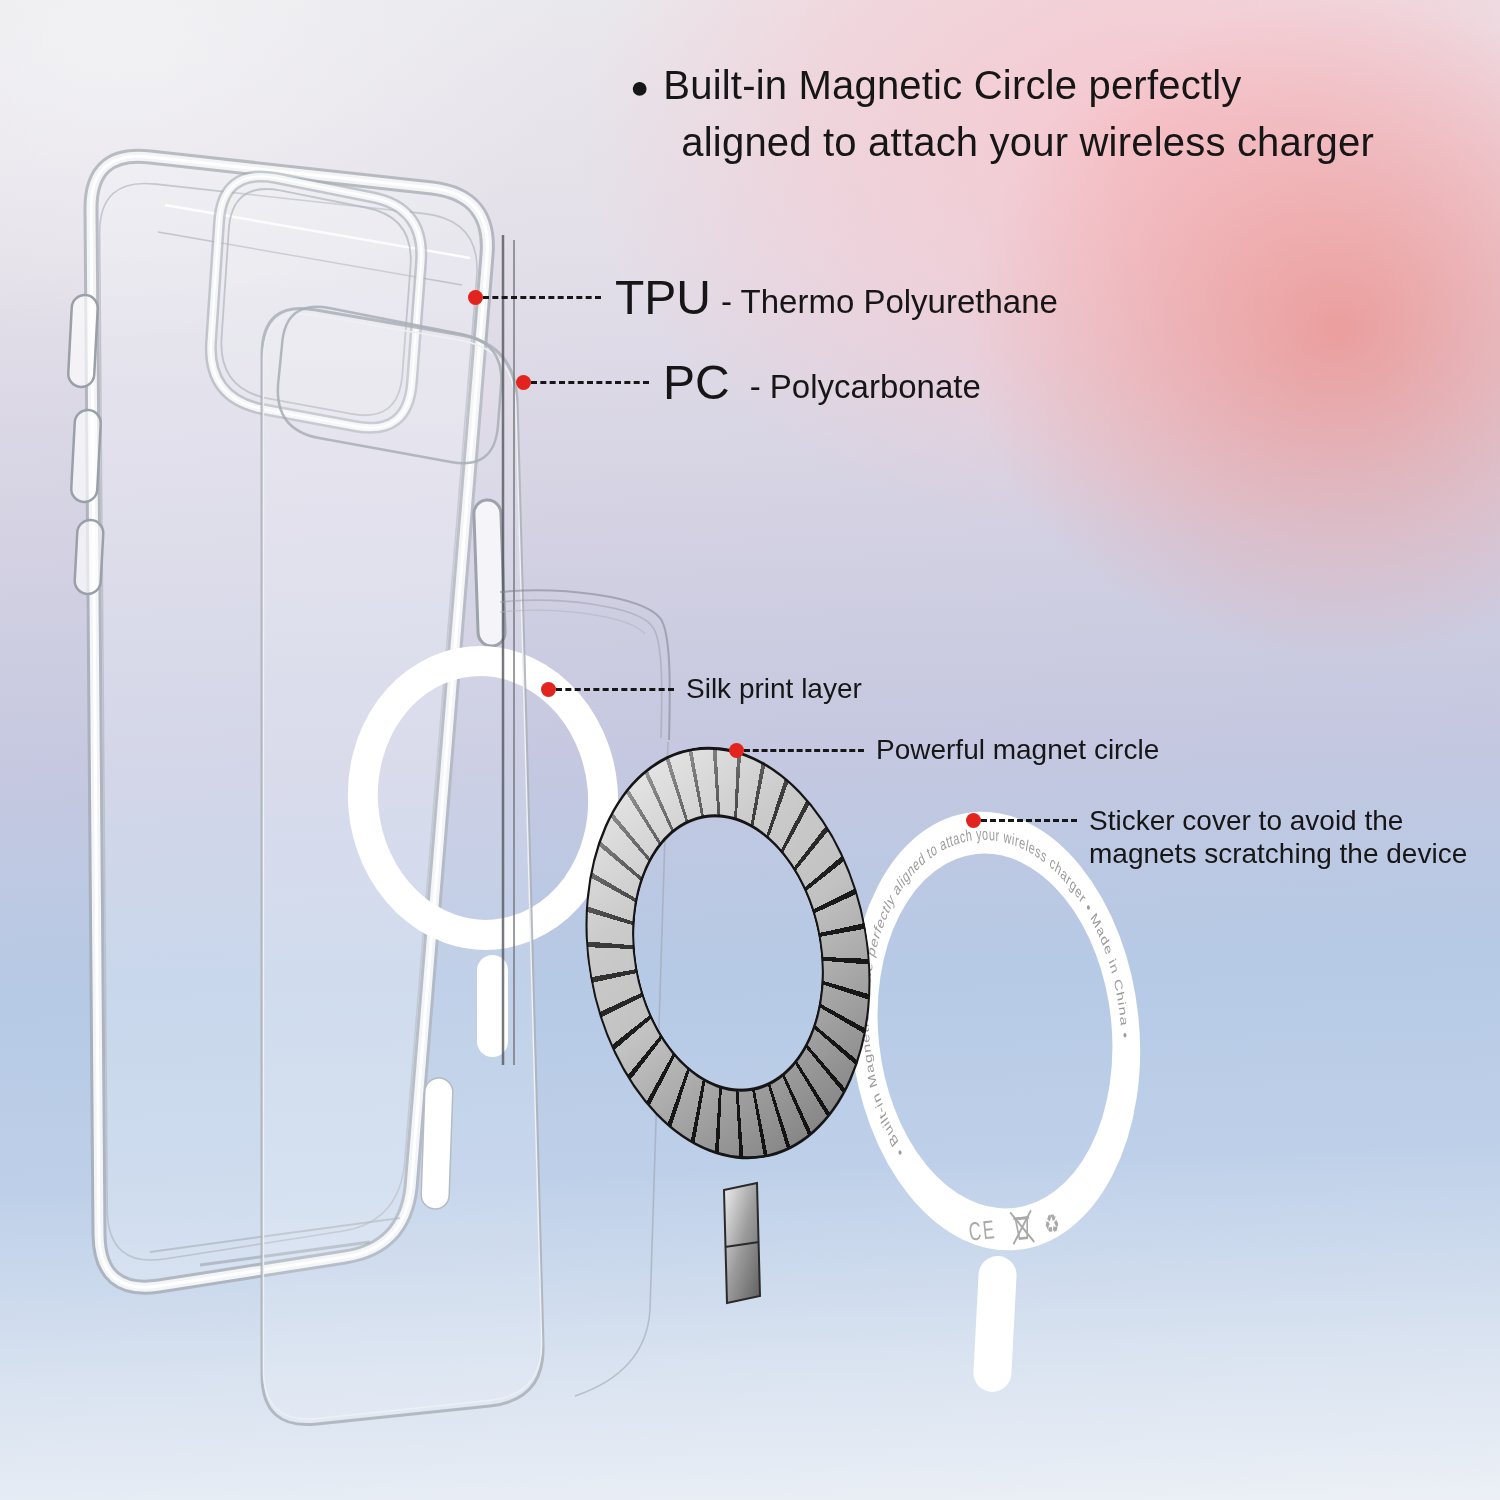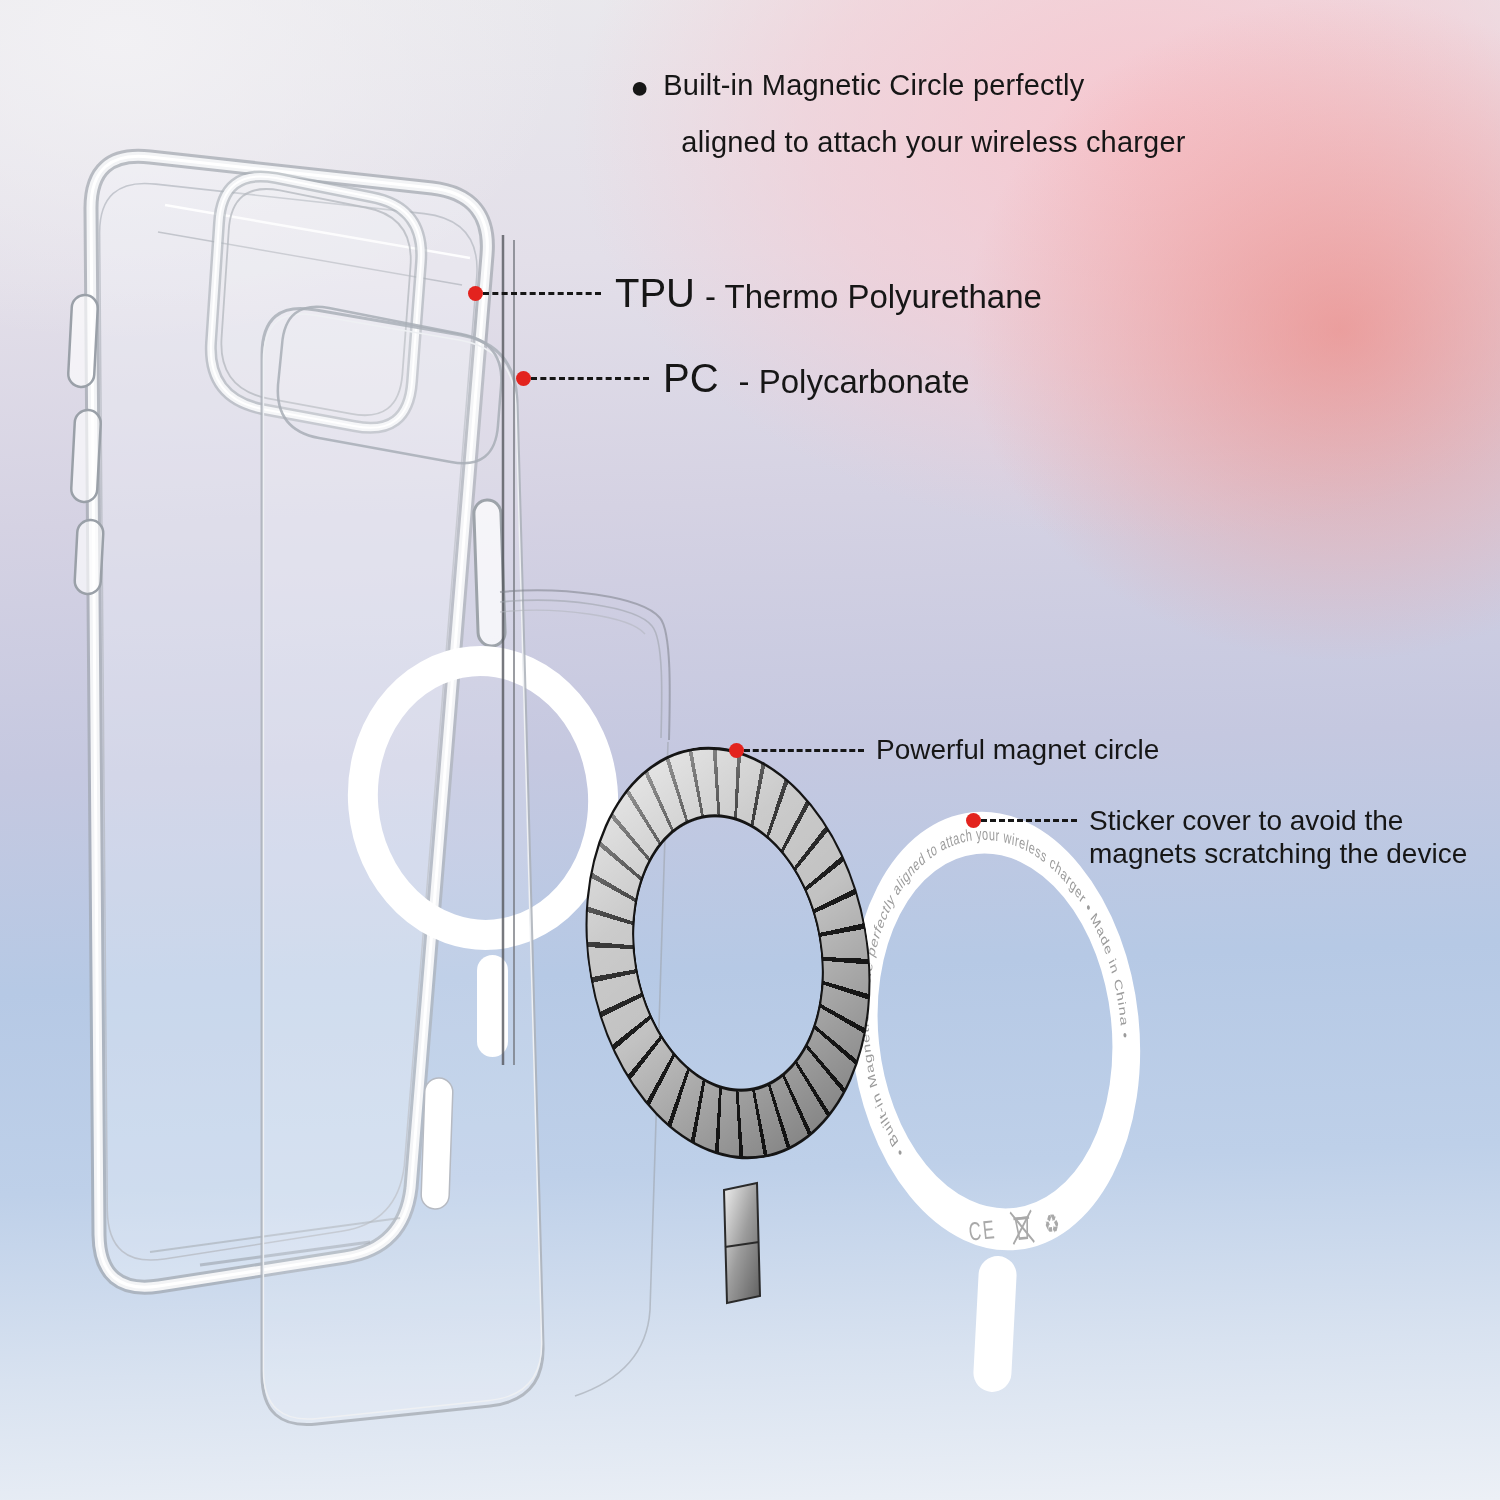--- a/index.html
+++ b/index.html
@@ -38,27 +38,27 @@
     content:"";position:absolute;inset:-2px;border-radius:50%;
     border:5px solid #151515;
   }
   .magnet-ring::after{
     content:"";position:absolute;inset:68px;border-radius:50%;
     border:4px solid #151515;
   }
   
   .title{position:absolute;left:630px;top:57px;display:flex;align-items:flex-start;}
   .title .bullet{font-size:32px;line-height:1;margin:14px 14px 0 0;}
-  .title .t-lines{font-size:29px;line-height:57px;letter-spacing:0.2px;}
+  .title .t-lines{font-size:40px;line-height:57px;letter-spacing:0.2px;}
   .title .t-line2{padding-left:18px;}
   
   .callout{position:absolute;display:flex;align-items:center;white-space:nowrap;}
   .dot{width:15px;height:15px;border-radius:50%;background:#e3231e;flex:none;}
   .dash{height:0;border-top:3px dashed #161616;flex:none;}
-  .lbl-big{font-size:40px;margin-left:14px;}
+  .lbl-big{font-size:48px;margin-left:14px;}
   .lbl-sub{font-size:33px;margin-left:10px;margin-top:8px;}
   .lbl-sub.wide-gap{margin-left:20px;}
   .lbl{font-size:28px;margin-left:12px;}
   .callout.two-line{align-items:flex-start;}
   .callout.two-line .dot{margin-top:9px;}
   .callout.two-line .dash{margin-top:15px;}
   .lbl-2line{font-size:28px;line-height:33px;margin-left:12px;}
 </style>
 </head>
 <body>
@@ -172,20 +172,25 @@
     <span class="lbl-sub">- Thermo Polyurethane</span>
   </div>
 
   <div class="callout" style="left:468px;top:355px;padding-left:48px;">
     <span class="dot"></span>
     <span class="dash" style="width:118px;"></span>
     <span class="lbl-big">PC</span>
     <span class="lbl-sub wide-gap">- Polycarbonate</span>
   </div>
 
+  <div class="callout" style="left:541px;top:673px;">
+    <span class="dot"></span>
+    <span class="dash" style="width:118px;"></span>
+    <span class="lbl">Silk print layer</span>
+  </div>
 
   <div class="callout two-line" style="left:966px;top:804px;">
     <span class="dot"></span>
     <span class="dash" style="width:96px;"></span>
     <span class="lbl-2line">
       <div>Sticker cover to avoid the</div>
       <div>magnets scratching the device</div>
     </span>
   </div>
 

